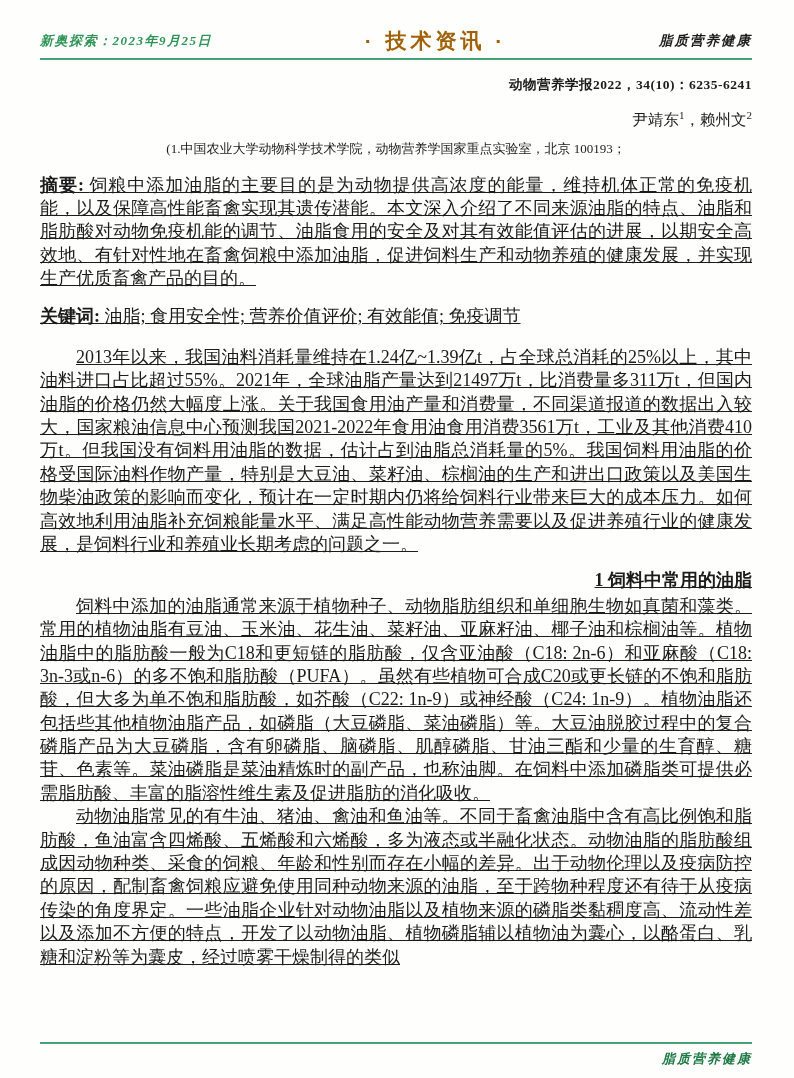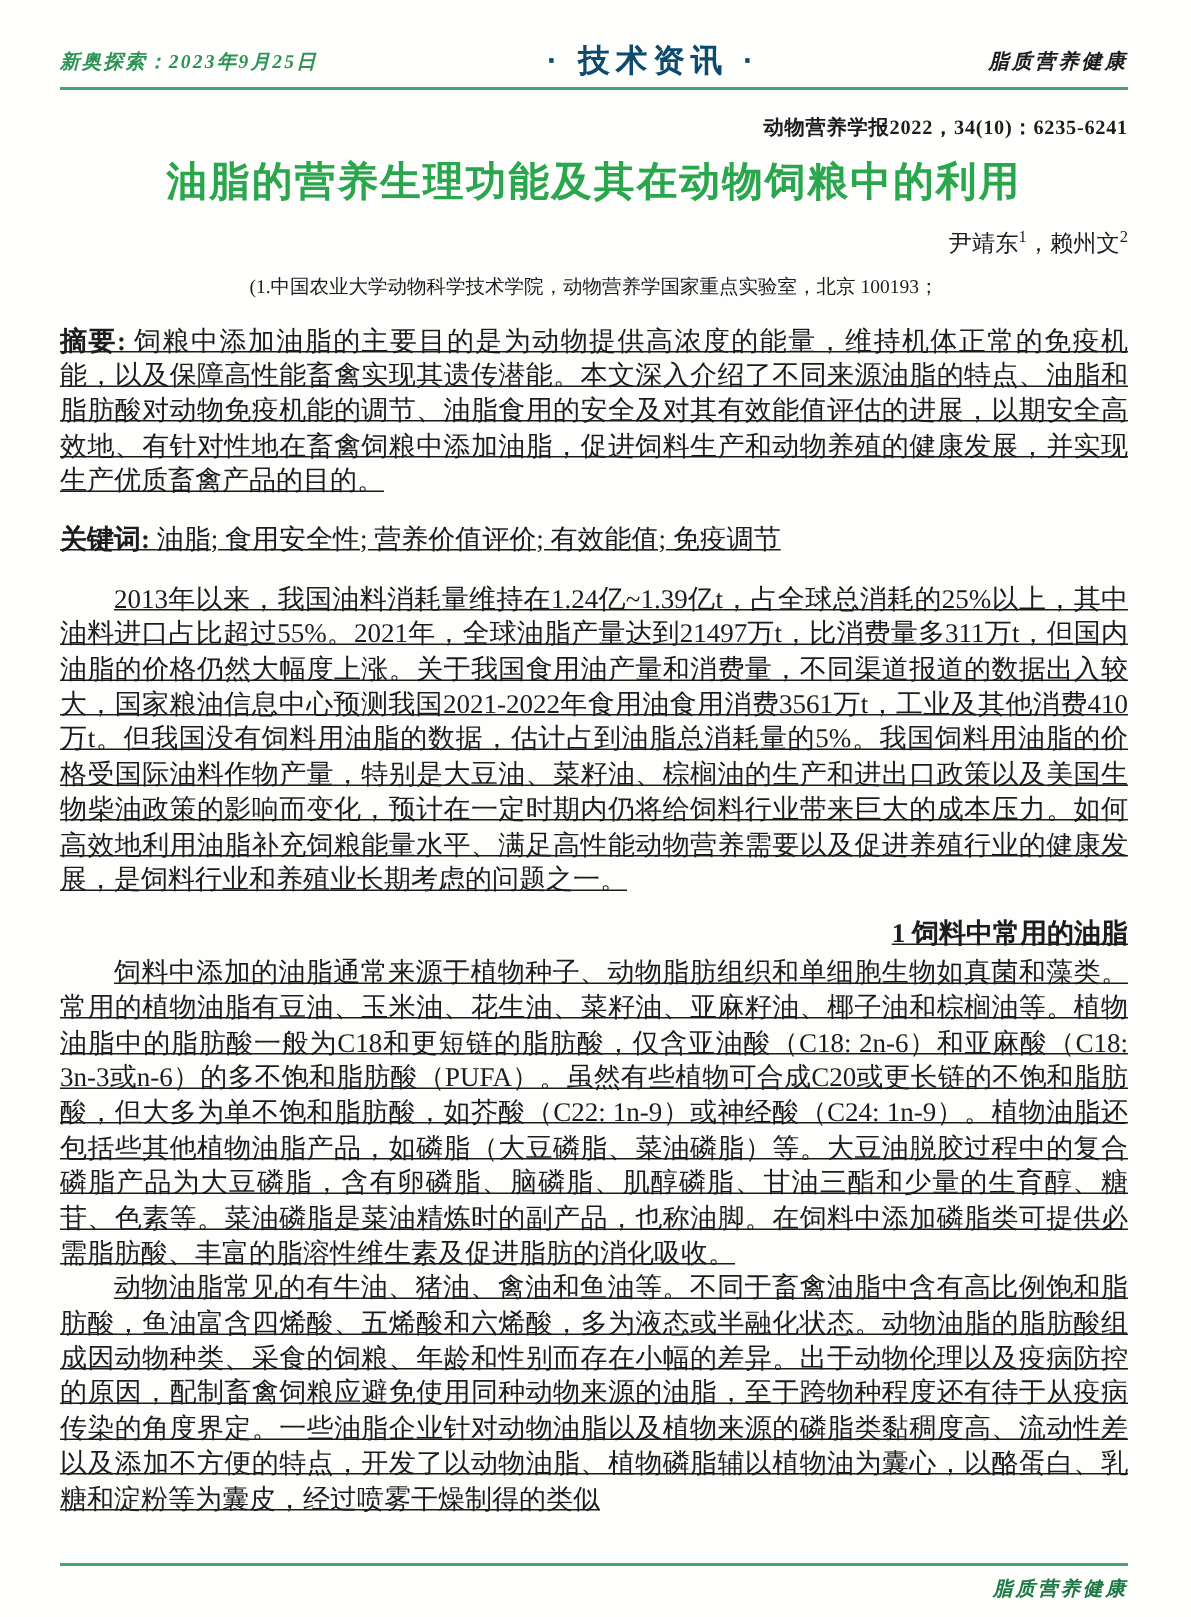--- a/index.html
+++ b/index.html
@@ -29,21 +29,21 @@
     font-style: italic;
     font-weight: bold;
     font-size: 13px;
     letter-spacing: 1.5px;
   }
   .hdr-center {
     font-family: "Liberation Sans", sans-serif;
     font-weight: 900;
     font-size: 21px;
     letter-spacing: 4px;
-    color: #0c4a6e;
+    color: #a16207;
     line-height: 1;
   }
   .hdr-right {
     color: #1d1d1d;
     font-style: italic;
     font-weight: bold;
     font-size: 13.5px;
     letter-spacing: 2px;
   }
 
@@ -131,21 +131,20 @@
   <div class="hdr">
     <span class="hdr-left">新奥探索：2023年9月25日</span>
     <span class="hdr-center">· 技术资讯 ·</span>
     <span class="hdr-right">脂质营养健康</span>
   </div>
 
   <div class="main">
 
     <div class="citation">动物营养学报2022，34(10)：6235-6241</div>
 
-    <h1 class="title" style="margin:12px 0 0 0;">油脂的营养生理功能及其在动物饲粮中的利用</h1>
 
     <div class="authors">
       <span>尹靖东</span><sup>1</sup><span>，</span><span>赖州文</span><sup>2</sup>
     </div>
 
     <div class="affils">
       <div>(1.中国农业大学动物科学技术学院，动物营养学国家重点实验室，北京 100193；</div>
     </div>
 
     <p class="abstract" style="margin-bottom:0;">

